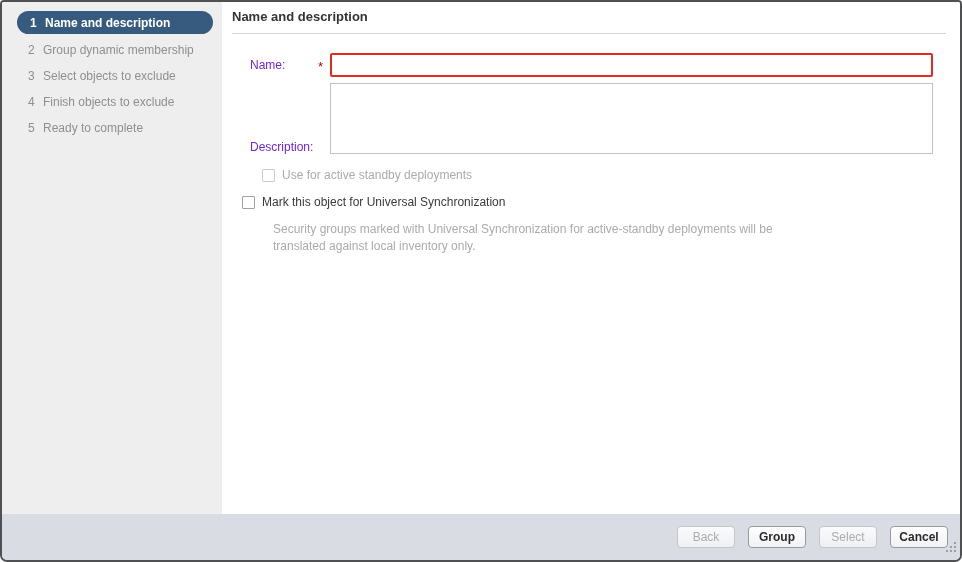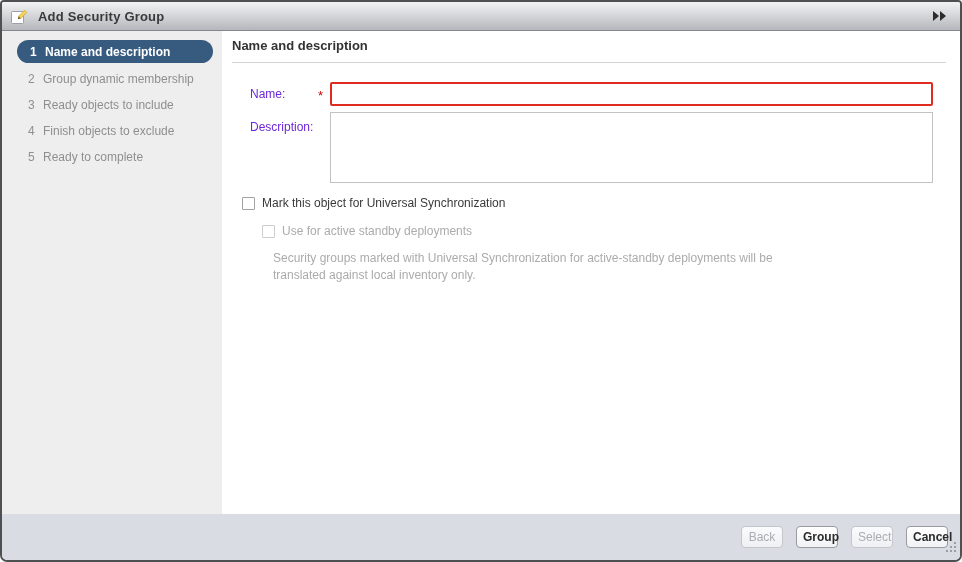--- a/index.html
+++ b/index.html
@@ -34,21 +34,21 @@
   .step.active {
     background:#375a7f; color:#ffffff; font-weight:bold;
     border-radius:12px; height:23px;
     margin:0 9px 3px 15px; padding-left:13px;
   }
   .content { flex:1; background:#fff; padding:7px 14px 0 10px; }
   .heading { font-size:13px; font-weight:bold; color:#333333; margin:0; }
   .divider { height:1px; background:#d4d4d4; margin-top:9px; }
   .form-row { display:flex; }
   .row-name { margin-top:19px; align-items:center; }
-  .row-desc { margin-top:6px; align-items:flex-start; }
+  .row-desc { margin-top:6px; align-items:flex-end; }
   .form-label { margin-left:18px; width:68px; flex:0 0 68px; font-size:12px; color:#6d28d9; }
   .row-desc .form-label { padding-top:8px; }
   .req { width:12px; flex:0 0 12px; color:#cc0000; font-size:13px; padding-top:3px; }
   .row-desc .req-spacer { width:12px; flex:0 0 12px; }
   .name-input {
     width:603px; height:24px;
     border:2px solid #e02b20; border-radius:2px;
     outline:none; font-size:12px; padding:0 4px;
     font-family:inherit; color:#333;
   }
@@ -67,69 +67,53 @@
   .cb-row2 { margin:14px 0 0 30px; color:#ababab; }
   .cb-row2 .cb-box { border-color:#cdcdcd; cursor:default; }
   .help { margin:12px 0 0 41px; font-size:12px; color:#ababab; width:528px; line-height:17px; }
   
   .footer {
     flex:0 0 46px; background:#d9dce3;
     display:flex; align-items:center; justify-content:flex-end;
     padding-right:12px; gap:13px; position:relative;
   }
   .btn {
-    width:42px; height:22px;
+    width:58px; height:22px;
     border:1px solid #989ca1; border-radius:4px;
     background:linear-gradient(#ffffff,#f1f2f4);
     font-size:12px; font-weight:bold; color:#2b2b2b;
     font-family:inherit; cursor:pointer;
   }
   .btn.disabled {
     border-color:#c3c7cc;
     background:linear-gradient(#fafbfc,#eef0f3);
     color:#a9adb3; font-weight:normal; cursor:default;
   }
   .grip { position:absolute; right:3px; bottom:3px; }
 </style>
 </head>
 <body>
 
 <div class="dialog">
 
-  <div class="titlebar">
-    <span style="display:flex;">
-      <svg width="19" height="19" viewBox="0 0 19 19">
-        <rect x="1.5" y="4.5" width="12" height="12" fill="#ffffff" stroke="#9aa0a6" rx="1"></rect>
-        <polygon points="8.6,9.2 14.6,3.2 16.8,5.4 10.8,11.4" fill="#f5d45a" stroke="#c9a227" stroke-width="0.7"></polygon>
-        <polygon points="8.6,9.2 10.8,11.4 7.8,12.2" fill="#6b5b1e"></polygon>
-      </svg>
-    </span>
-    <span class="title">Add Security Group</span>
-    <span class="collapse">
-      <svg width="16" height="12" viewBox="0 0 16 12">
-        <polygon points="1,1 7,6 1,11" fill="#2c2c2c"></polygon>
-        <polygon points="8,1 14,6 8,11" fill="#2c2c2c"></polygon>
-      </svg>
-    </span>
-  </div>
 
   <div class="body">
 
     <div class="sidebar">
       <div class="step active">
         <span class="step-num">1</span>
         <span class="step-label">Name and description</span>
       </div>
       <div class="step">
         <span class="step-num">2</span>
         <span class="step-label">Group dynamic membership</span>
       </div>
       <div class="step">
         <span class="step-num">3</span>
-        <span class="step-label">Ready objects to include</span>
+        <span class="step-label">Select objects to exclude</span>
       </div>
       <div class="step">
         <span class="step-num">4</span>
         <span class="step-label">Finish objects to exclude</span>
       </div>
       <div class="step">
         <span class="step-num">5</span>
         <span class="step-label">Ready to complete</span>
       </div>
     </div>
@@ -143,28 +127,28 @@
         <span class="req">*</span>
         <input class="name-input" type="text" value="" style="">
       </div>
 
       <div class="form-row row-desc">
         <span class="form-label">Description:</span>
         <span class="req-spacer"></span>
         <textarea class="desc-textarea" style=""></textarea>
       </div>
 
+      <div class="cb-row cb-row2">
+        <span class="cb-box"></span>
+        <span>Use for active standby deployments</span>
+      </div>
+
       <div class="cb-row cb-row1">
         <span class="cb-box"></span>
         <span>Mark this object for Universal Synchronization</span>
-      </div>
-
-      <div class="cb-row cb-row2">
-        <span class="cb-box"></span>
-        <span>Use for active standby deployments</span>
       </div>
 
       <div class="help">Security groups marked with Universal Synchronization for active-standby deployments will be translated against local inventory only.</div>
     </div>
   </div>
 
   <div class="footer">
     <button class="btn disabled">Back</button>
     <button class="btn">Group</button>
     <button class="btn disabled">Select</button>

